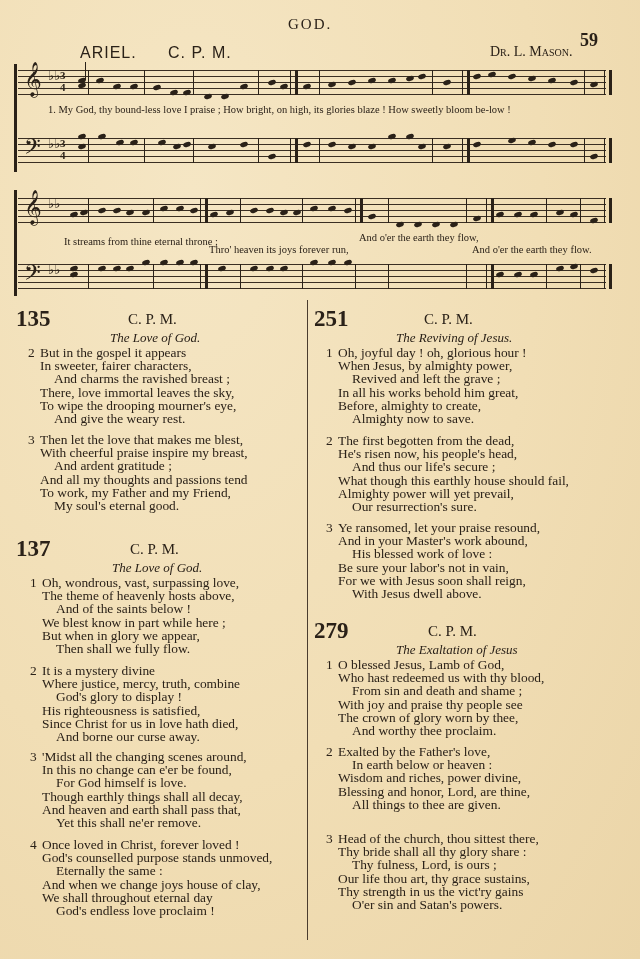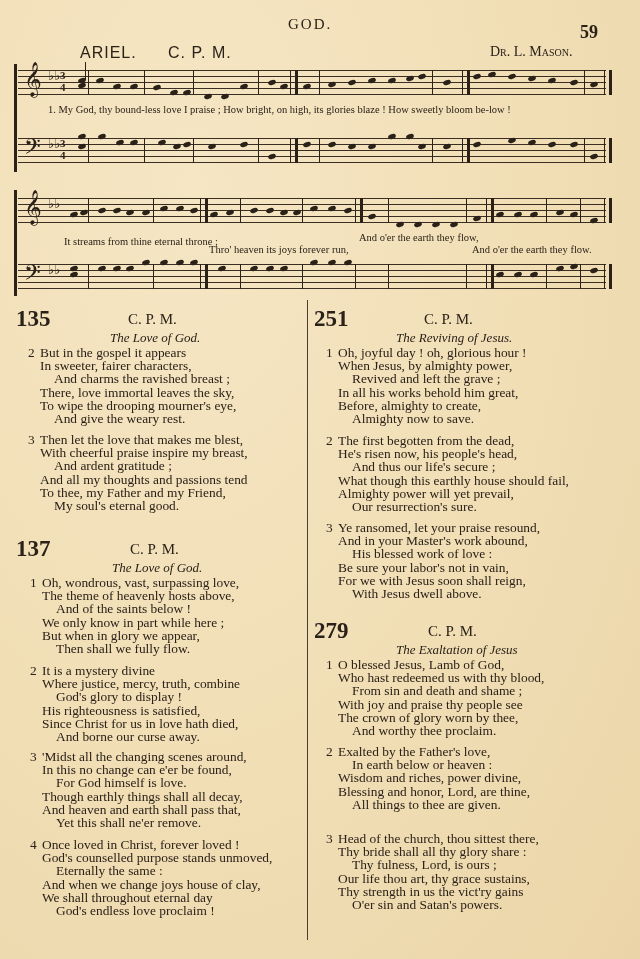--- a/index.html
+++ b/index.html
@@ -6,21 +6,21 @@
   body {
     width:640px; height:959px; overflow:hidden;
     background:#f2e0b8;
     background-image: radial-gradient(ellipse at 30% 20%, #f5e6c4 0%, #f1deb5 55%, #ebd5a8 100%);
     color:#2a2118;
     font-family:"DejaVu Serif", "Liberation Serif", serif;
     position:relative;
   }
   .page-header { position:absolute; top:14px; left:0; width:640px; height:24px; }
   .running-title { position:absolute; left:288px; top:2px; font-size:15px; letter-spacing:2px; font-family:"Liberation Serif", serif; }
-  .page-number { position:absolute; left:580px; top:8px; font-size:18px; font-weight:bold; font-family:"Liberation Serif", serif; }
+  .page-number { position:absolute; left:580px; top:16px; font-size:18px; font-weight:bold; font-family:"Liberation Serif", serif; }
 
   .tune-heading { position:absolute; top:44px; left:0; width:640px; height:20px; font-family:"Liberation Sans", sans-serif; }
   .tune-name { position:absolute; left:80px; font-size:16px; letter-spacing:1px; }
   .tune-meter { position:absolute; left:168px; font-size:16px; letter-spacing:1px; }
   .tune-composer { position:absolute; left:490px; font-size:14px; font-family:"Liberation Serif", serif; font-variant:small-caps; }
 
   .music-system { position:absolute; left:14px; width:592px; }
   .staff { position:relative; height:26px; margin:0; }
   .staff .line { position:absolute; left:0; right:0; height:1px; background:#3a2e22; }
   .brace { position:absolute; left:0; width:3px; background:#2a2118; }
@@ -276,35 +276,35 @@
     <div class="stanza-line indent0">There, love immortal leaves the sky,</div>
     <div class="stanza-line indent0">To wipe the drooping mourner's eye,</div>
     <div class="stanza-line indent1">And give the weary rest.</div>
   </div>
   <div class="stanza" style="left:12px;top:127px">
     <span class="stanza-num">3</span>
     <div class="stanza-line indent0">Then let the love that makes me blest,</div>
     <div class="stanza-line indent0">With cheerful praise inspire my breast,</div>
     <div class="stanza-line indent1">And ardent gratitude ;</div>
     <div class="stanza-line indent0">And all my thoughts and passions tend</div>
-    <div class="stanza-line indent0">To thee, my Father and my Friend,</div>
+    <div class="stanza-line indent0">To work, my Father and my Friend,</div>
     <div class="stanza-line indent1">My soul's eternal good.</div>
   </div>
 </div>
 
 <div class="hymn" style="left:16px;top:536px;width:290px;">
   <span class="hymn-number">137</span>
   <span class="hymn-meter" style="left:114px">C. P. M.</span>
   <span class="hymn-title" style="left:96px">The Love of God.</span>
   <div class="stanza" style="left:14px;top:40px">
     <span class="stanza-num">1</span>
     <div class="stanza-line indent0">Oh, wondrous, vast, surpassing love,</div>
     <div class="stanza-line indent0">The theme of heavenly hosts above,</div>
     <div class="stanza-line indent1">And of the saints below !</div>
-    <div class="stanza-line indent0">We only know in part while here ;</div>
+    <div class="stanza-line indent0">We blest know in part while here ;</div>
     <div class="stanza-line indent0">But when in glory we appear,</div>
     <div class="stanza-line indent1">Then shall we fully flow.</div>
   </div>
   <div class="stanza" style="left:14px;top:128px">
     <span class="stanza-num">2</span>
     <div class="stanza-line indent0">It is a mystery divine</div>
     <div class="stanza-line indent0">Where justice, mercy, truth, combine</div>
     <div class="stanza-line indent1">God's glory to display !</div>
     <div class="stanza-line indent0">His righteousness is satisfied,</div>
     <div class="stanza-line indent0">Since Christ for us in love hath died,</div>

